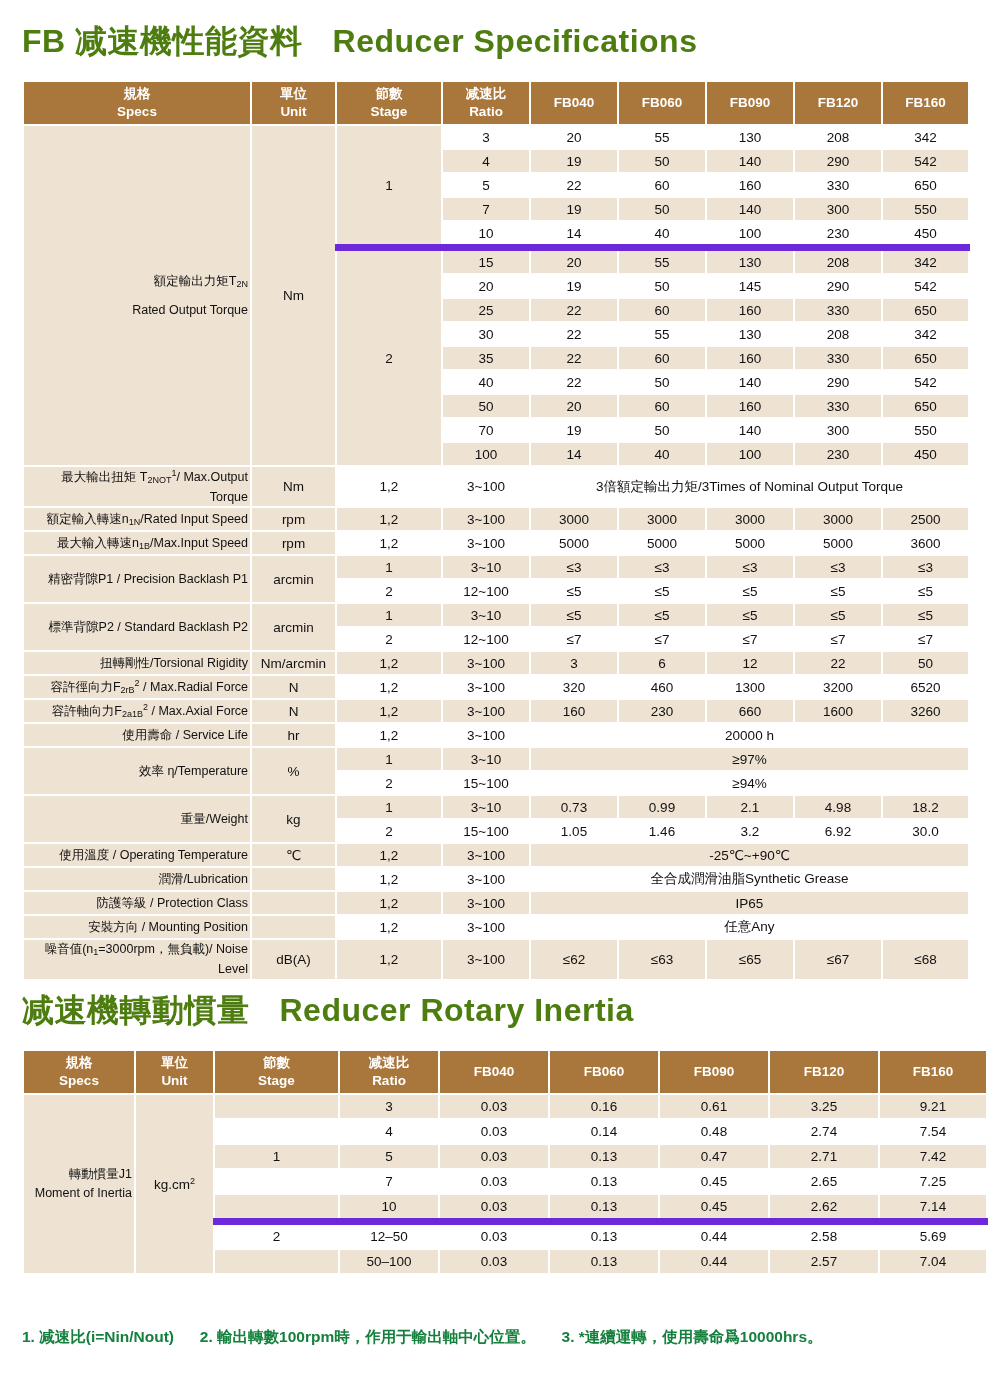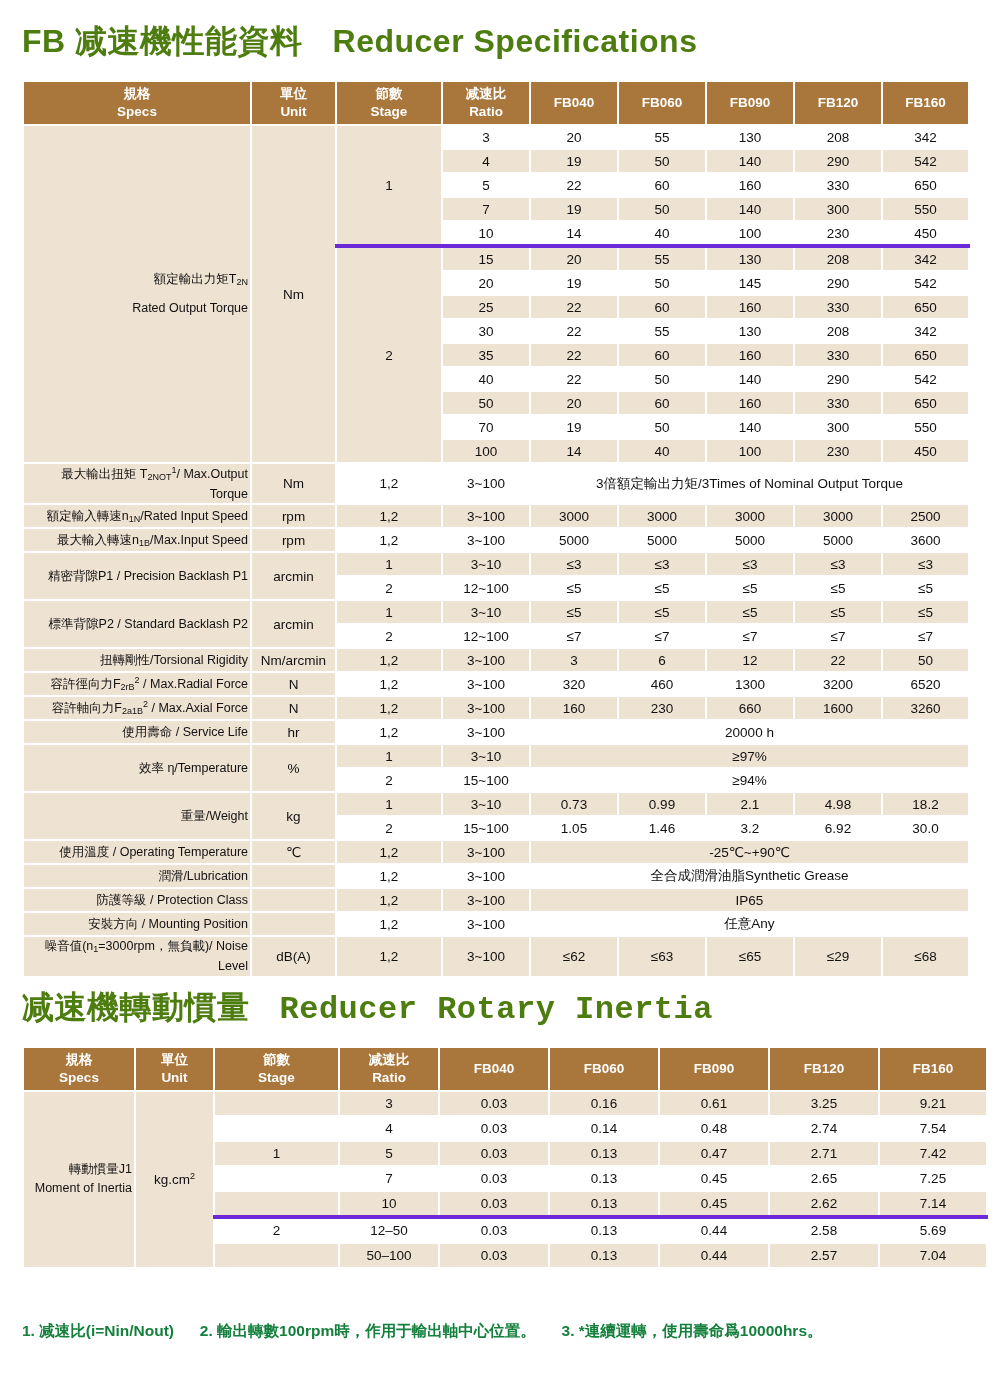--- a/index.html
+++ b/index.html
@@ -12,21 +12,21 @@
   #inertia-table{width:964px;margin-top:2px;}
   th,td{border:2px solid #fff;text-align:center;vertical-align:middle;}
   th{background:#A9763B;color:#fff;font-size:13.5px;font-weight:bold;height:40px;white-space:pre-line;line-height:1.3;}
   td{font-size:13.5px;height:22px;padding:0 2px;}
   #inertia-table td{height:23px;}
   tr.w td{background:#fff;}
   tr.b td{background:#EEE2D2;}
   tr td.side, tr td.lbl{background:#EEE2D2;}
   td.lbl{text-align:right;padding-left:8px;font-size:12.5px;line-height:1.5;}
   td.gap{line-height:2.3;}
-  tr.sep td{border-top:4px solid #6d28d9;}
+  tr.sep td{border-top:7px solid #6d28d9;}
   sub{font-size:9px;vertical-align:-2px;}
   sup{font-size:9px;vertical-align:5px;}
   .footnotes{margin-top:16px;white-space:pre-wrap;}
   .fn-zh{color:#15803d;font-weight:bold;font-size:15.5px;margin-bottom:10px;}
 </style>
 </head>
 <body>
 
 <div class="page">
 
@@ -348,27 +348,27 @@
           <td colspan="5">任意Any</td>
         </tr>
         <tr class="b">
           <td class="lbl">噪音值(n<sub>1</sub>=3000rpm，無負載)/ Noise Level</td>
           <td class="side">dB(A)</td>
           <td>1,2</td>
           <td>3~100</td>
           <td>≤62</td>
           <td>≤63</td>
           <td>≤65</td>
-          <td>≤29</td>
+          <td>≤67</td>
           <td>≤68</td>
         </tr>
       </tbody>
     </table>
 
-  <div class="title" style="font-family:Liberation Mono, monospace;"><span>减速機轉動慣量</span><span class="en">Reducer Rotary Inertia</span></div>
+  <div class="title" style=""><span>减速機轉動慣量</span><span class="en">Reducer Rotary Inertia</span></div>
 
   <table id="inertia-table">
       <colgroup>
         <col style="width: 112px;">
         <col style="width: 79px;">
         <col style="width: 125px;">
         <col style="width: 100px;">
         <col style="width: 110px;">
         <col style="width: 110px;">
         <col style="width: 110px;">

